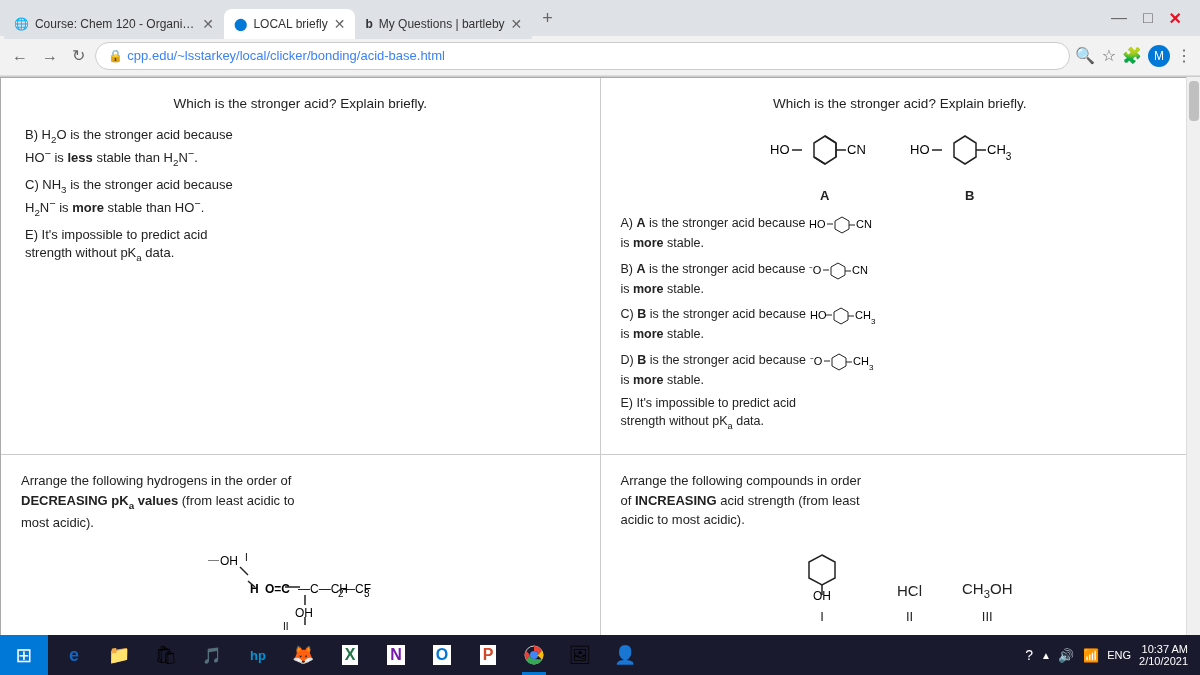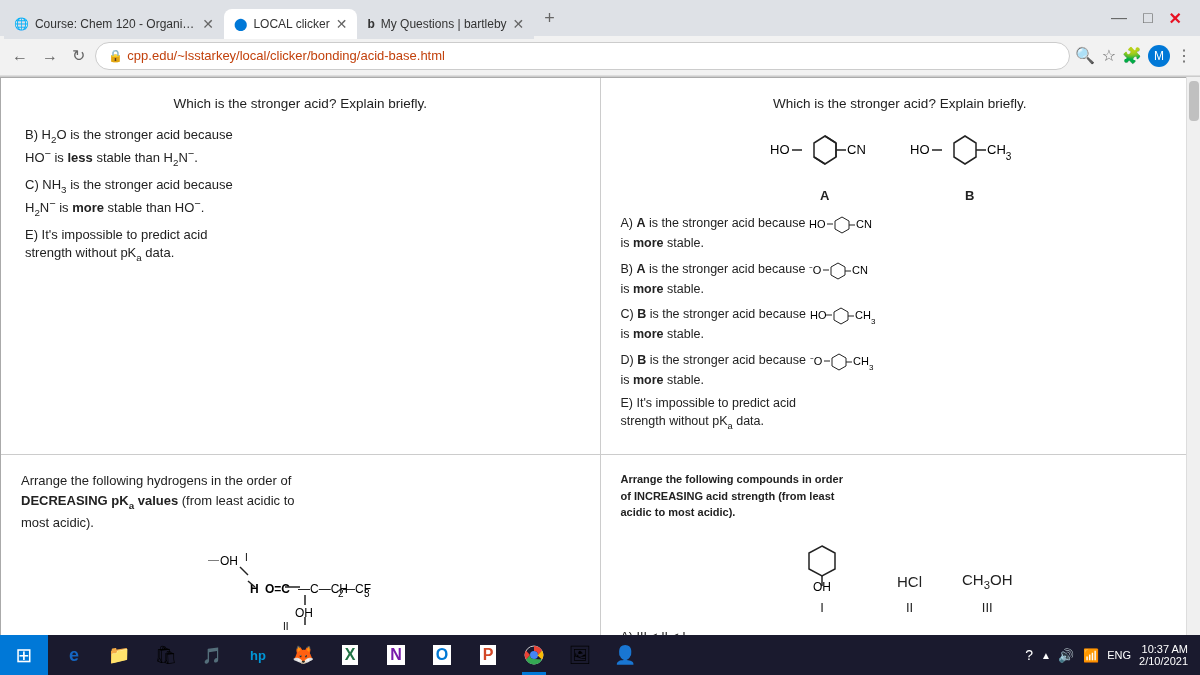--- a/index.html
+++ b/index.html
@@ -14,21 +14,21 @@
     .tab-close { font-size: 14px; color: #666; cursor: pointer; flex-shrink: 0; }
     .tab-add { background: none; border: none; font-size: 18px; color: #666; cursor: pointer; padding: 0 6px; margin-left: 4px; }
     .window-controls { display: flex; align-items: center; gap: 4px; margin-left: auto; padding-right: 8px; }
     .win-btn { font-size: 16px; color: #666; cursor: pointer; padding: 0 6px; }
     .win-btn.close { color: #e81123; font-weight: bold; }
 
     .address-bar { display: flex; align-items: center; height: 40px; padding: 4px 8px; gap: 6px; background: #f2f2f2; border-bottom: 1px solid #ddd; }
     .nav-btn { background: none; border: none; font-size: 16px; color: #666; cursor: pointer; padding: 2px 4px; }
     .nav-btn:disabled { color: #ccc; }
     .url-bar { flex: 1; height: 28px; border: 1px solid #ccc; border-radius: 14px; padding: 0 12px; font-size: 13px; background: #fff; display: flex; align-items: center; }
-    .url-text { font-size: 13px; color: #c2410c; }
+    .url-text { font-size: 13px; color: #3b82f6; }
     .url-lock { color: #1a7f37; margin-right: 4px; font-size: 12px; }
     .toolbar-icons { display: flex; gap: 6px; align-items: center; }
     .toolbar-icon { font-size: 16px; color: #666; cursor: pointer; }
 
     
     .content-area { background: #fff; height: calc(675px - 76px); overflow-y: auto; display: flex; flex-direction: column; padding: 0; }
     .quiz-row { display: flex; border-bottom: 1px solid #ccc; }
     .quiz-row:last-child { border-bottom: none; }
     .quiz-cell { flex: 1; padding: 16px 20px; border-right: 1px solid #ccc; font-size: 13px; line-height: 1.5; color: #222; }
     .quiz-cell:last-child { border-right: none; }
@@ -68,21 +68,21 @@
   <div class="tab-bar">
 
     <div class="tab" style="background:#dee1e6;">
       <span style="font-size:12px;">🌐</span>
       <span class="tab-label">Course: Chem 120 - Organic Che</span>
       <span class="tab-close">✕</span>
     </div>
 
     <div class="tab active">
       <span style="font-size:12px;color:#0078d7;">⬤</span>
-      <span class="tab-label">LOCAL clicker</span>
+      <span class="tab-label">LOCAL briefly</span>
       <span class="tab-close">✕</span>
     </div>
 
     <div class="tab" style="background:#dee1e6;">
       <span style="font-size:12px;font-weight:bold;color:#333;">b</span>
       <span class="tab-label">My Questions | bartleby</span>
       <span class="tab-close">✕</span>
     </div>
     <button class="tab-add">+</button>
 
@@ -268,21 +268,21 @@
 
             <text x="93" y="85" font-size="10" font-family="Arial">II</text>
 
             <line x1="58" y1="36" x2="65" y2="42" stroke="#222" stroke-width="1.5"></line>
           </svg>
         </div>
 
       </div>
 
       <div class="quiz-cell" style="position:relative;">
-        <div style="margin-bottom:20px; font-size:11px;font-weight:bold;">
+        <div style="margin-bottom:20px; font-size:13px;">
           Arrange the following compounds in order<br>
           of <strong>INCREASING</strong> acid strength (from least<br>
           acidic to most acidic).
         </div>
 
         <div class="compound-row">
 
           <div class="compound-item">
             <svg width="70" height="50">
               <polygon points="35,5 48,12 48,28 35,35 22,28 22,12" fill="none" stroke="#222" stroke-width="1.5"></polygon>

